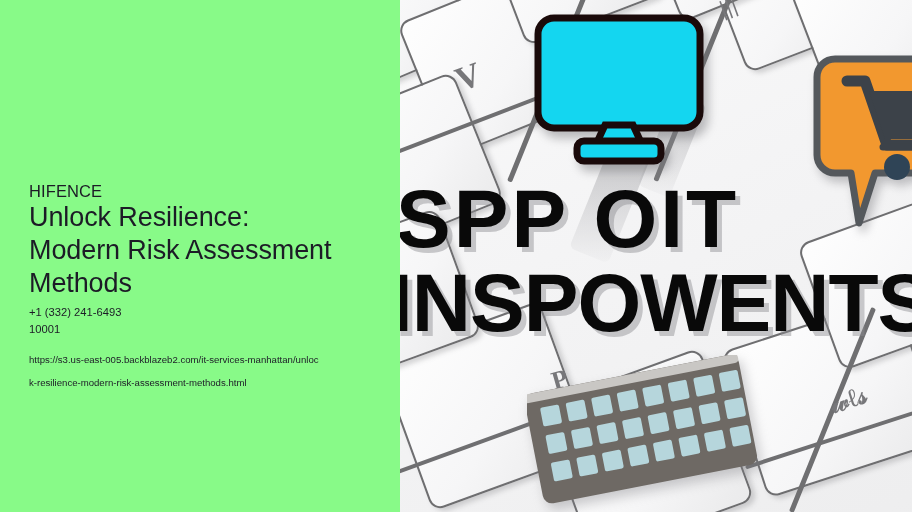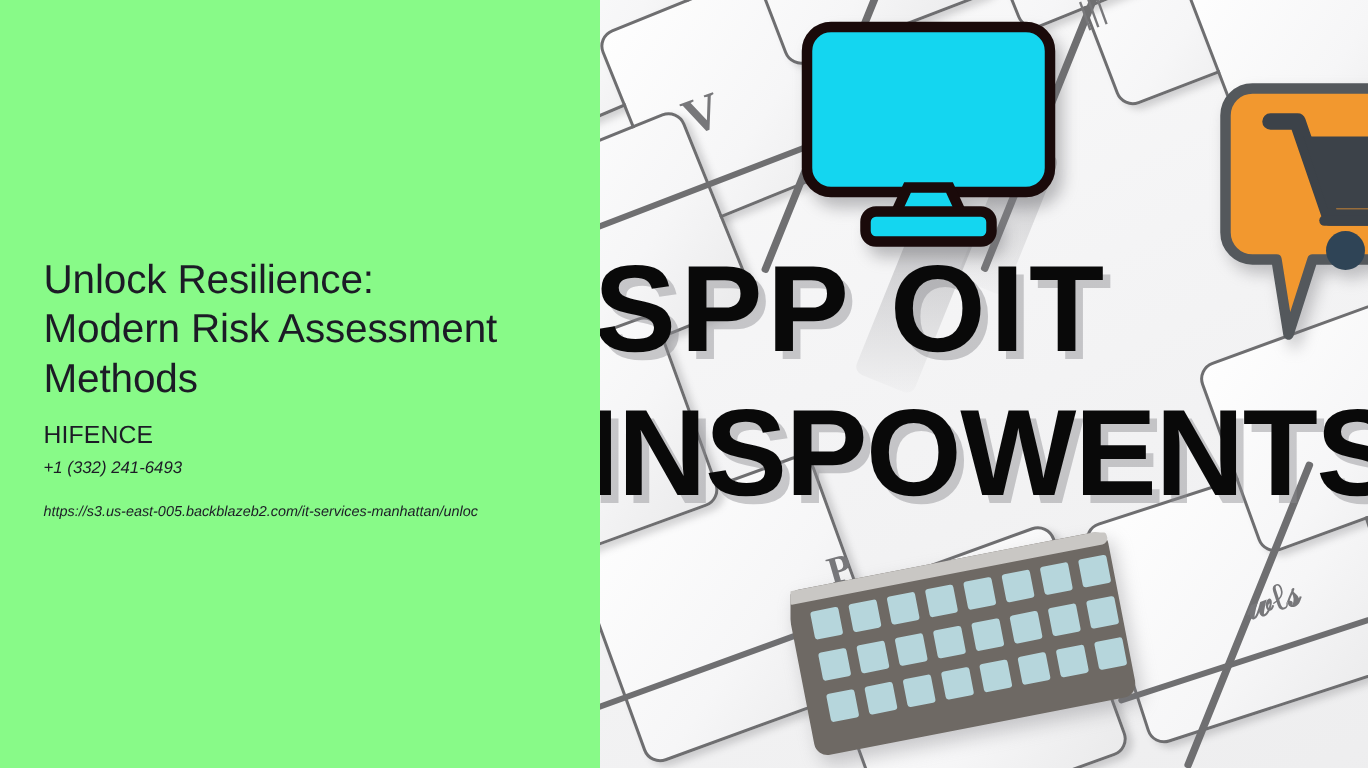--- a/index.html
+++ b/index.html
@@ -46,27 +46,25 @@
     margin-top: 12px;
     font-size: 16.5px;
     line-height: 19px;
     color: #1c1b26;
     letter-spacing: 0.1px;
   }
   .contact-line {
     font-size: 11.2px;
     line-height: 17.3px;
     color: #1c1b26;
-    font-style: italic;
   }
   #contact-lines { margin-top: 4px; }
   #url-block {
     margin-top: 9px;
     width: 345px;
-    font-style: italic;
   }
   .url-line {
     font-size: 9.6px;
     line-height: 23px;
     color: #1c1b26;
     word-break: break-all;
   }
 
   
   #right-panel {
@@ -139,21 +137,21 @@
     z-index: 16;
     font-family: "Liberation Sans", sans-serif;
     font-weight: 700;
     color: #090909;
     white-space: nowrap;
     letter-spacing: 0px;
     text-shadow: 5px 5px 0 rgba(140,140,145,0.45);
   }
   #overlay-line-1 {
     left: -4px;
-    top: 166px;
+    top: 178px;
     font-size: 82px;
     line-height: 82px;
     letter-spacing: 3px;
   }
   #overlay-line-2 {
     left: -10px;
     top: 262px;
     font-size: 82px;
     line-height: 82px;
     letter-spacing: -1px;
@@ -247,30 +245,32 @@
       </g>
     </svg>
 
     <div class="overlay-text" id="overlay-line-1">SPP OIT</div>
     <div class="overlay-text" id="overlay-line-2">INSPOWENTS</div>
   </div>
 
   <div id="left-panel">
     <div id="text-block">
 
+      <div id="brand-name">HIFENCE</div>
+
       <div id="promo-title">Unlock Resilience:
 Modern Risk Assessment
 Methods</div>
 
-      <div id="brand-name">HIFENCE</div>
-
       <div id="contact-lines">
         <div class="contact-line">+1 (332) 241-6493</div>
+        <div class="contact-line">10001</div>
       </div>
 
       <div id="url-block">
         <div class="url-line">https://s3.us-east-005.backblazeb2.com/it-services-manhattan/unloc</div>
+        <div class="url-line">k-resilience-modern-risk-assessment-methods.html</div>
       </div>
 
     </div>
   </div>
 
 </div>
 
 </body></html>

